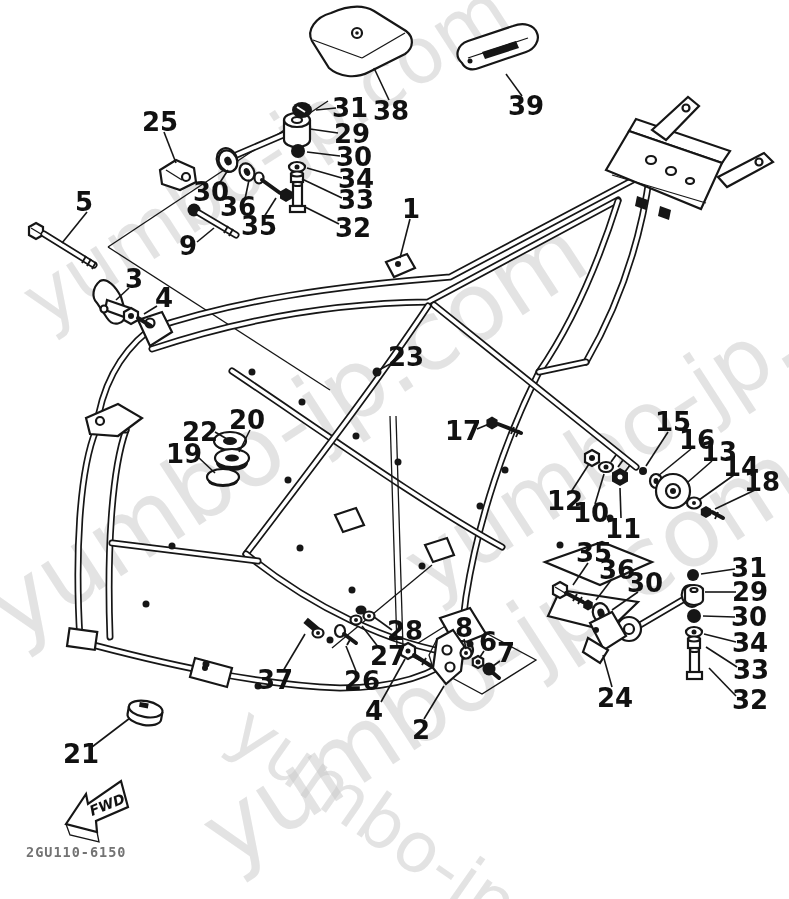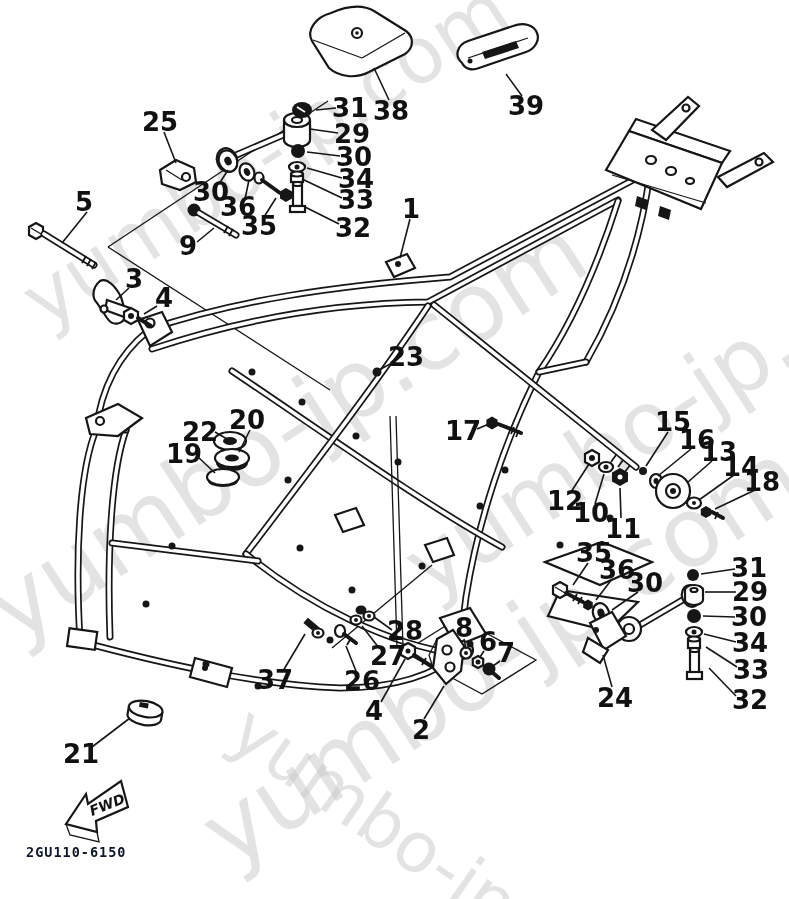--- a/index.html
+++ b/index.html
@@ -1,19 +1,19 @@
 <!DOCTYPE html>
 <html><head>
 <meta charset="utf-8">
 <style>
   html,body{margin:0;padding:0;background:#fff;}
   .page{position:relative;width:789px;height:899px;background:#fff;overflow:hidden;}
   .page svg{position:absolute;left:0;top:0;}
   .copyright{position:absolute;left:16px;top:868px;font:25px "Liberation Sans",sans-serif;color:#000;letter-spacing:.2px;white-space:nowrap;}
-  .partcode{position:absolute;left:26px;top:844px;font:700 13.5px "DejaVu Sans Mono",monospace;color:#0f172a;letter-spacing:1px;white-space:nowrap;}
+  .partcode{position:absolute;left:26px;top:844px;font:700 13.5px "DejaVu Sans Mono",monospace;color:#737373;letter-spacing:1px;white-space:nowrap;}
   .tube{fill:none;stroke:#161616;stroke-width:7;stroke-linecap:round;}
   .tube2{fill:none;stroke:#fff;stroke-width:3.6;stroke-linecap:round;}
   .part{fill:#fff;stroke:#161616;stroke-width:2.2;}
   .pd{fill:#161616;stroke:none;}
   .thinl{fill:none;stroke:#161616;stroke-width:1.3;}
   .t3{stroke:#161616;stroke-width:1.8;}
   .d4{stroke:#161616;stroke-width:4;stroke-linecap:round;fill:none;}
   .leader{fill:none;stroke:#161616;stroke-width:1.6;}
   .callout{font:700 26px "DejaVu Sans",sans-serif;fill:#111;text-anchor:middle;dominant-baseline:central;}
   .wmt{fill:#c8c8c8;opacity:.5;font-family:"DejaVu Sans",sans-serif;}

